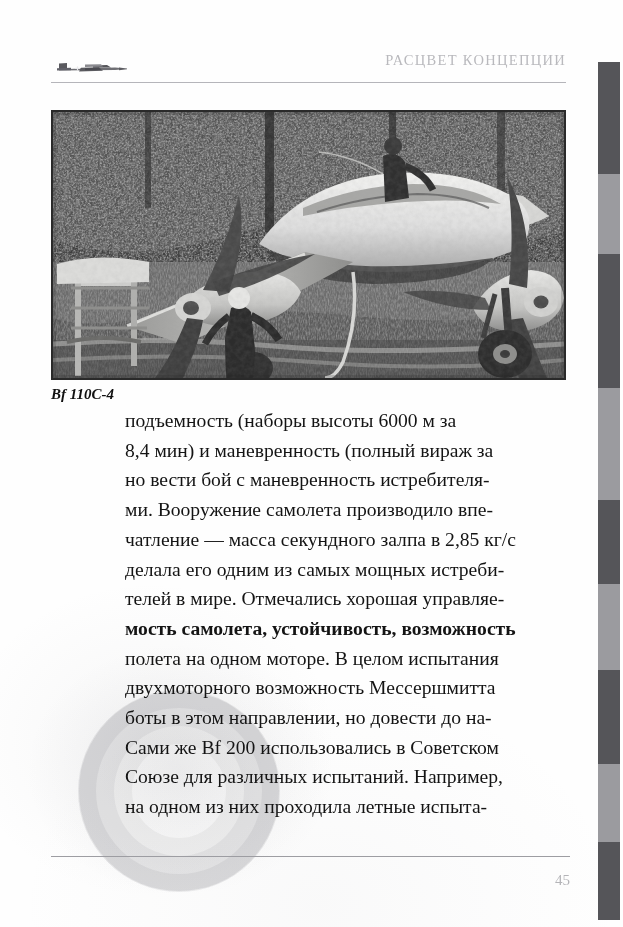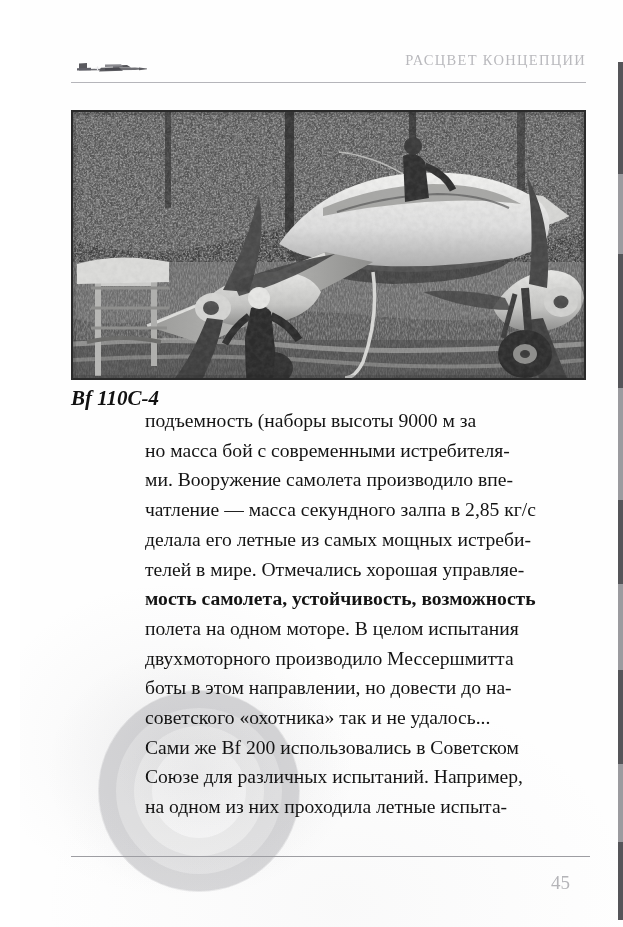--- a/index.html
+++ b/index.html
@@ -14,21 +14,20 @@
     overflow: hidden;
     font-family: "Liberation Serif", "DejaVu Serif", serif;
     color: #1a1a1a;
   }
 
   
   #page {
     position: absolute;
     inset: 0;
     background: #fefefe;
-    margin-left: 20px;
   }
 
   
   #paper-grain {
     position: absolute;
     inset: 0;
     background:
       radial-gradient(ellipse 220px 180px at 180px 770px, rgba(120,120,125,0.10), rgba(255,255,255,0) 70%),
       radial-gradient(ellipse 260px 220px at 150px 740px, rgba(140,140,145,0.07), rgba(255,255,255,0) 72%),
       radial-gradient(ellipse 400px 300px at 320px 905px, rgba(160,160,165,0.05), rgba(255,255,255,0) 75%);
@@ -102,21 +101,21 @@
     border: 2px solid #2a2a2a;
     overflow: hidden;
     background: #7a7a7a;
   }
   #photo-canvas { position: absolute; inset: 0; }
 
   #photo-caption {
     position: absolute;
     left: 51px;
     top: 386px;
-    font-size: 21px;
+    font-size: 15px;
     font-weight: bold;
     font-style: italic;
     color: #111;
     font-family: "Liberation Serif", "DejaVu Serif", serif;
   }
 
   
   #body-text {
     position: absolute;
     left: 125px;
@@ -139,21 +138,21 @@
     left: 51px;
     top: 856px;
     width: 519px;
     height: 1px;
     background: #9d9da2;
   }
   #page-number {
     position: absolute;
     right: 53px;
     top: 872px;
-    font-size: 19px;
+    font-size: 15px;
     color: #b4b4b8;
     font-family: "Liberation Serif", "DejaVu Serif", serif;
   }
 
   
   #edge-bar {
     position: absolute;
     left: 598px;
     top: 0;
     width: 22px;
@@ -313,31 +312,31 @@
         <rect width="511" height="266" filter="url(#coarse-noise)" opacity="0.22"></rect>
 
         <rect width="511" height="266" fill="none" stroke="#222" stroke-width="6" opacity="0.18"></rect>
       </svg>
     </div>
   </div>
 
   <div id="photo-caption">Bf 110C-4</div>
 
   <div id="body-text">
-      <div class="text-line" style="transform-origin: left center; transform: scaleX(1);">подъемность (наборы высоты 9000 м за</div>
-      <div class="text-line" style="transform-origin: left center; transform: scaleX(1);">но масса бой с современными истребителя-</div>
+      <div class="text-line" style="transform-origin: left center; transform: scaleX(1);">подъемность (наборы высоты 6000 м за</div>
+      <div class="text-line" style="transform-origin: left center; transform: scaleX(1);">8,4 мин) и маневренность (полный вираж за</div>
+      <div class="text-line" style="transform-origin: left center; transform: scaleX(1);">но вести бой с маневренность истребителя-</div>
       <div class="text-line" style="transform-origin: left center; transform: scaleX(1);">ми. Вооружение самолета производило впе-</div>
       <div class="text-line" style="transform-origin: left center; transform: scaleX(1);">чатление — масса секундного залпа в 2,85 кг/с</div>
-      <div class="text-line" style="transform-origin: left center; transform: scaleX(1);">делала его летные из самых мощных истреби-</div>
+      <div class="text-line" style="transform-origin: left center; transform: scaleX(1);">делала его одним из самых мощных истреби-</div>
       <div class="text-line" style="transform-origin: left center; transform: scaleX(1);">телей в мире. Отмечались хорошая управляе-</div>
       <div class="text-line" style="transform-origin: left center; transform: scaleX(1); font-weight: bold;">мость самолета, устойчивость, возможность</div>
       <div class="text-line" style="transform-origin: left center; transform: scaleX(1);">полета на одном моторе. В целом испытания</div>
-      <div class="text-line" style="transform-origin: left center; transform: scaleX(1);">двухмоторного производило Мессершмитта</div>
+      <div class="text-line" style="transform-origin: left center; transform: scaleX(1);">двухмоторного возможность Мессершмитта</div>
       <div class="text-line" style="transform-origin: left center; transform: scaleX(1);">боты в этом направлении, но довести до на-</div>
-      <div class="text-line" style="transform-origin: left center; transform: scaleX(1);">советского «охотника» так и не удалось...</div>
       <div class="text-line" style="transform-origin: left center; transform: scaleX(1);">Сами же Bf 200 использовались в Советском</div>
       <div class="text-line" style="transform-origin: left center; transform: scaleX(1);">Союзе для различных испытаний. Например,</div>
       <div class="text-line" style="transform-origin: left center; transform: scaleX(1);">на одном из них проходила летные испыта-</div>
     </div>
 
   <div id="footer-rule"></div>
   <div id="page-number">45</div>
 
   <div id="edge-bar">
       <div class="edge-block" style="top: 62px; height: 112px; background: rgb(85, 85, 89);"></div>

